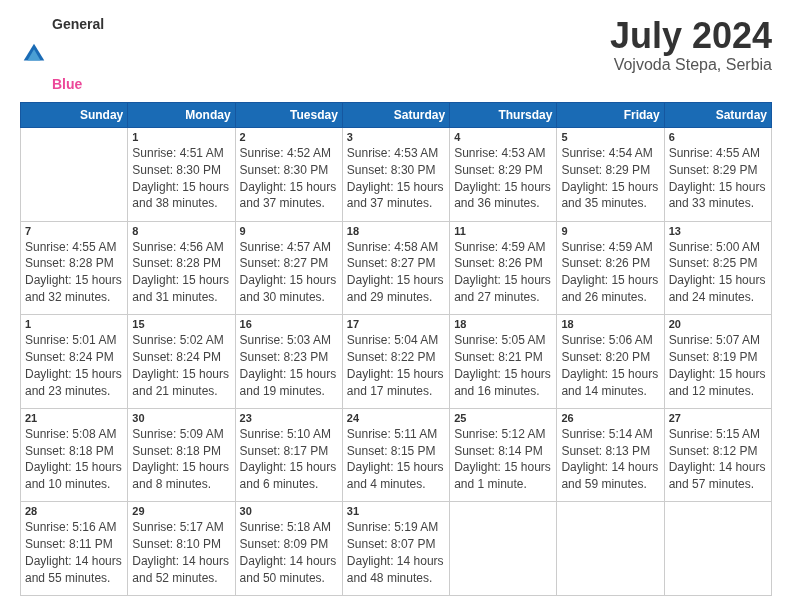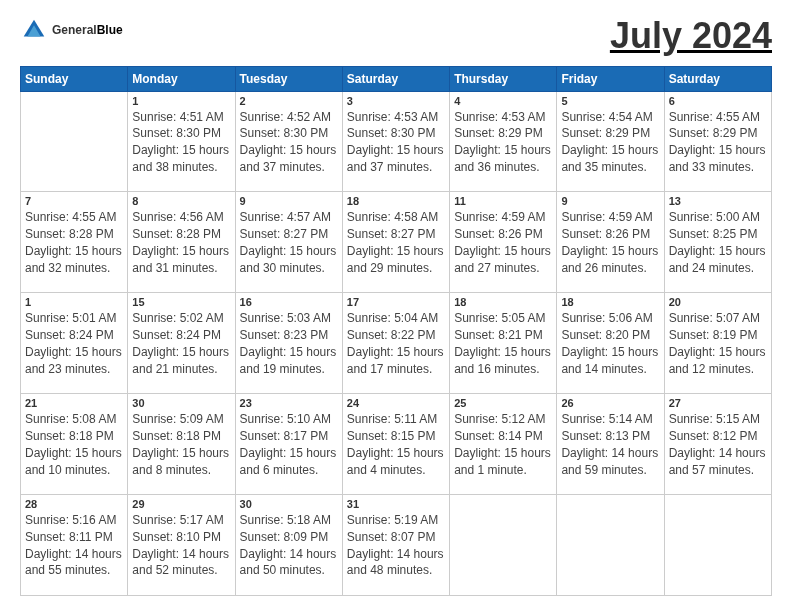--- a/index.html
+++ b/index.html
@@ -23,33 +23,33 @@
       align-items: flex-start;
       margin-bottom: 10px;
     }
     .logo {
       display: flex;
       align-items: center;
       gap: 4px;
     }
     .logo-text {
       display: flex;
-      flex-direction: row;
-      font-size: 12px;
-      font-weight: bold;
+      flex-direction: column;
+      font-size: 14px;
+      font-weight: bold;
+      gap: 44px;
     }
     .logo-general { color: #333; }
-    .logo-blue { color: #000000; }
+    .logo-blue { color: #ec4899; }
     .logo-icon {
       width: 28px;
       height: 28px;
     }
     .title-block {
       text-align: right;
-      text-decoration: underline;
     }
     .title-month {
       font-size: 36px;
       font-weight: bold;
       color: #333;
       line-height: 1.1;
     }
     .title-location {
       font-size: 16px;
       color: #555;
@@ -60,21 +60,21 @@
       border-collapse: collapse;
       width: 100%;
       table-layout: fixed;
     }
     .calendar th {
       background-color: #1a6bb5;
       color: #fff;
       font-size: 12px;
       font-weight: bold;
       padding: 5px 4px;
-      text-align: left;
+      text-align: right;
       border: 1px solid #1557a0;
     }
     .calendar td {
       border: 1px solid #ccc;
       vertical-align: top;
       padding: 3px 4px;
       font-size: 9.5px;
       color: #333;
       height: 88px;
     }
@@ -104,20 +104,21 @@
         <polygon points="15,4 26,22 4,22" fill="#1a6bb5"></polygon>
         <polygon points="15,10 22,22 8,22" fill="#4a9fd4"></polygon>
       </svg>
       <div class="logo-text">
         <span class="logo-general">General</span>
         <span class="logo-blue">Blue</span>
       </div>
     </div>
     <div class="title-block">
       <div class="title-month">July 2024</div>
+      <div class="title-location">Vojvoda Stepa, Serbia</div>
     </div>
   </div>
 
   <table class="calendar">
     <thead>
       <tr>
         <th>Sunday</th>
         <th>Monday</th>
         <th>Tuesday</th>
         <th>Saturday</th>

